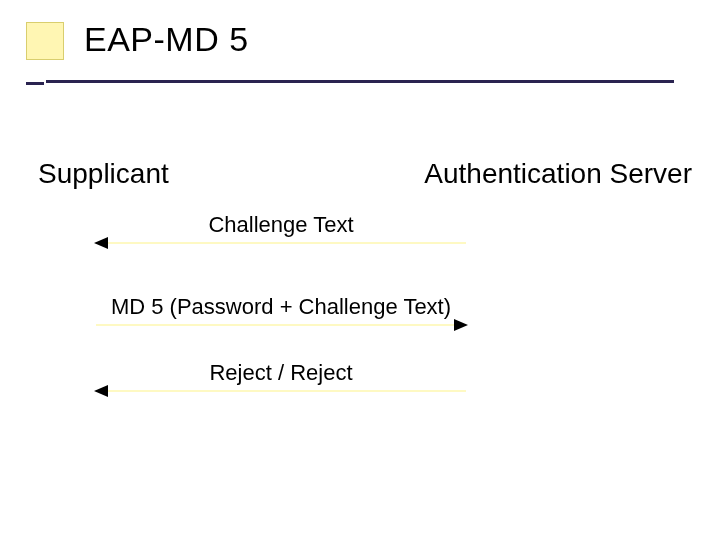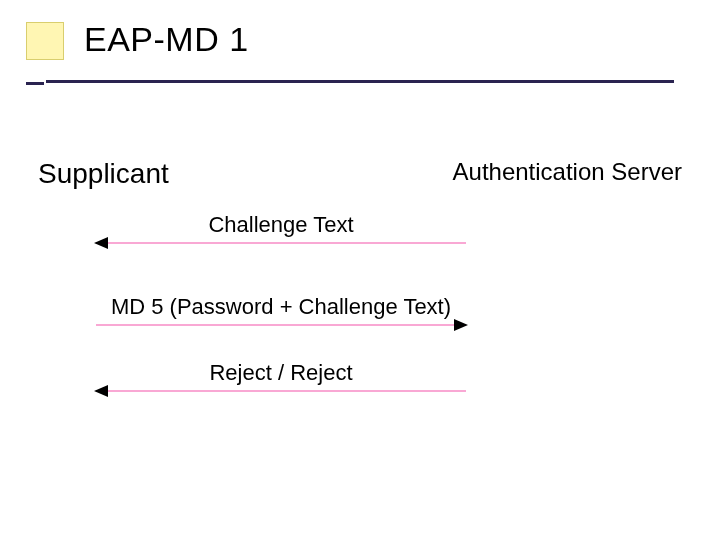--- a/index.html
+++ b/index.html
@@ -8,38 +8,38 @@
   
   .title-square{position:absolute;left:26px;top:22px;width:36px;height:36px;background:#fff6b3;border:1px solid #d9ce6e}
   .title-text{position:absolute;left:84px;top:20px;font-size:34px;letter-spacing:.5px}
 
   
   .rule-main{position:absolute;left:46px;top:80px;width:628px;height:0;border-top:3px solid #2a2350}
   .rule-notch{position:absolute;left:26px;top:82px;width:18px;height:0;border-top:3px solid #2a2350}
 
   
   .actor-left{position:absolute;left:38px;top:158px;font-size:28px}
-  .actor-right{position:absolute;right:38px;top:158px;font-size:24px}
+  .actor-right{position:absolute;right:28px;top:158px;font-size:28px}
 
   
-  .arrow{position:absolute;height:2px;background:#f9a8d4}
+  .arrow{position:absolute;height:2px;background:#fef9c3}
   .arrow .head{position:absolute;top:-5px;width:0;height:0;border-top:6px solid transparent;border-bottom:6px solid transparent}
   .arrow.left .head{left:-2px;border-right:14px solid #000}
   .arrow.right .head{right:-2px;border-left:14px solid #000}
   .arrow .lbl{position:absolute;bottom:6px;width:100%;text-align:center;font-size:22px;white-space:nowrap}
 
   .a1{left:96px;top:242px;width:370px}
   .a2{left:96px;top:324px;width:370px}
   .a3{left:96px;top:390px;width:370px}
 </style>
 </head>
 <body>
 
 <div class="title-square"></div>
-<div class="title-text">EAP-MD 1</div>
+<div class="title-text">EAP-MD 5</div>
 
 <div class="rule-main"></div>
 <div class="rule-notch"></div>
 
 <div class="actor-left">Supplicant</div>
 <div class="actor-right">Authentication Server</div>
 
 <div class="arrow left a1">
   <span class="head"></span>
   <span class="lbl">Challenge Text</span>

